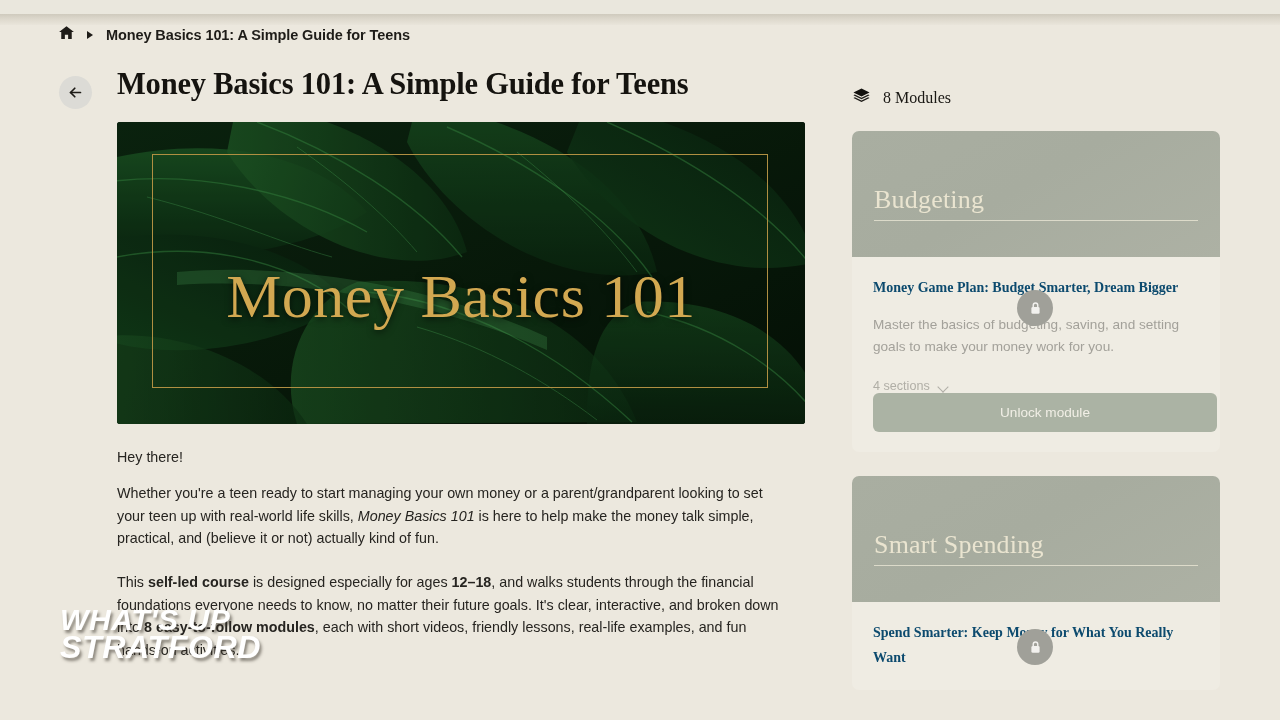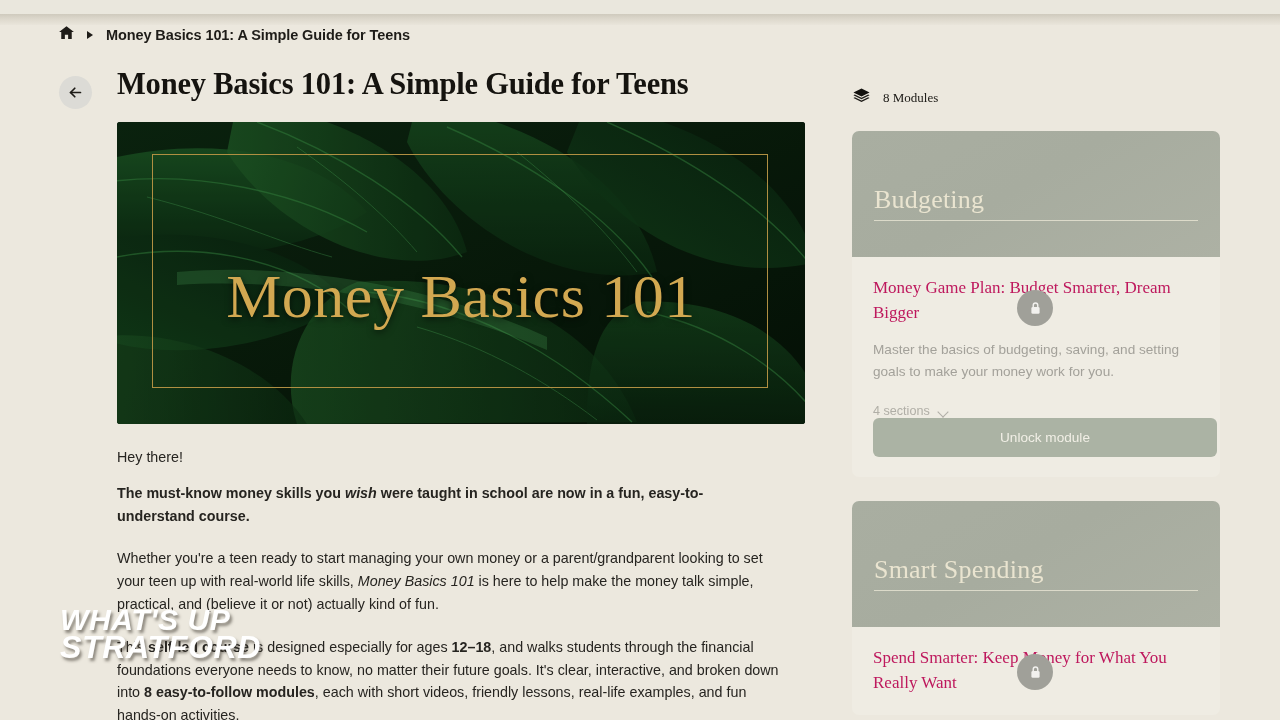--- a/index.html
+++ b/index.html
@@ -154,21 +154,21 @@
   }
   .modules-head {
     display: flex;
     align-items: center;
     gap: 12px;
     height: 28px;
     margin-bottom: 19px;
   }
   .modules-count {
     font-family: "Liberation Serif", serif;
-    font-size: 13px;
+    font-size: 16px;
     color: #1a1814;
   }
 
   .mod-card {
     width: 368px;
     background: #efece3;
     border-radius: 7px;
     overflow: hidden;
     margin-bottom: 24px;
     position: relative;
@@ -192,23 +192,23 @@
   .mod-banner-rule {
     position: absolute;
     left: 22px; right: 22px;
     bottom: 36px;
     height: 1.4px;
     background: rgba(240,236,217,.72);
   }
   .mod-body { padding: 18px 21px 20px 21px; position: relative; }
   .mod-lesson {
     font-family: "Liberation Serif", serif;
-    font-size: 17px;
-    font-weight: normal;
-    color: #be185d;
+    font-size: 14px;
+    font-weight: bold;
+    color: #0c4a6e;
     line-height: 25px;
     width: 318px;
   }
   .mod-desc {
     margin-top: 14px;
     font-size: 13.6px;
     line-height: 22px;
     color: #a3a19a;
     width: 332px;
   }
@@ -351,23 +351,20 @@
         <path d="M60 150 C180 140 320 165 430 215 L430 228 C320 180 180 155 60 163 Z" fill="#6ad877" opacity=".22"></path>
         <rect width="688" height="302" fill="#000" opacity=".18"></rect>
       </svg>
       <div class="hero-frame"></div>
       <div class="hero-title">Money Basics 101</div>
     </div>
 
     <div class="body-copy">
       <p class="p-hey">Hey there!</p>
 
-      <p class="p-bold">
-        <span>The must-know money skills you </span><em>wish</em><span> were taught in school are now in a fun, easy-to-understand course.</span>
-      </p>
 
       <p class="p-plain">
         <span>Whether you're a teen ready to start managing your own money or a parent/grandparent looking to set your teen up with real-world life skills, </span><em>Money Basics 101</em><span> is here to help make the money talk simple, practical, and (believe it or not) actually kind of fun.</span>
       </p>
 
       <p class="p-plain">
         <span>This </span><b>self-led course</b><span> is designed especially for ages </span><b>12–18</b><span>, and walks students through the financial foundations everyone needs to know, no matter their future goals. It's clear, interactive, and broken down into </span><b>8 easy-to-follow modules</b><span>, each with short videos, friendly lessons, real-life examples, and fun hands-on activities.</span>
       </p>
     </div>
   </div>

